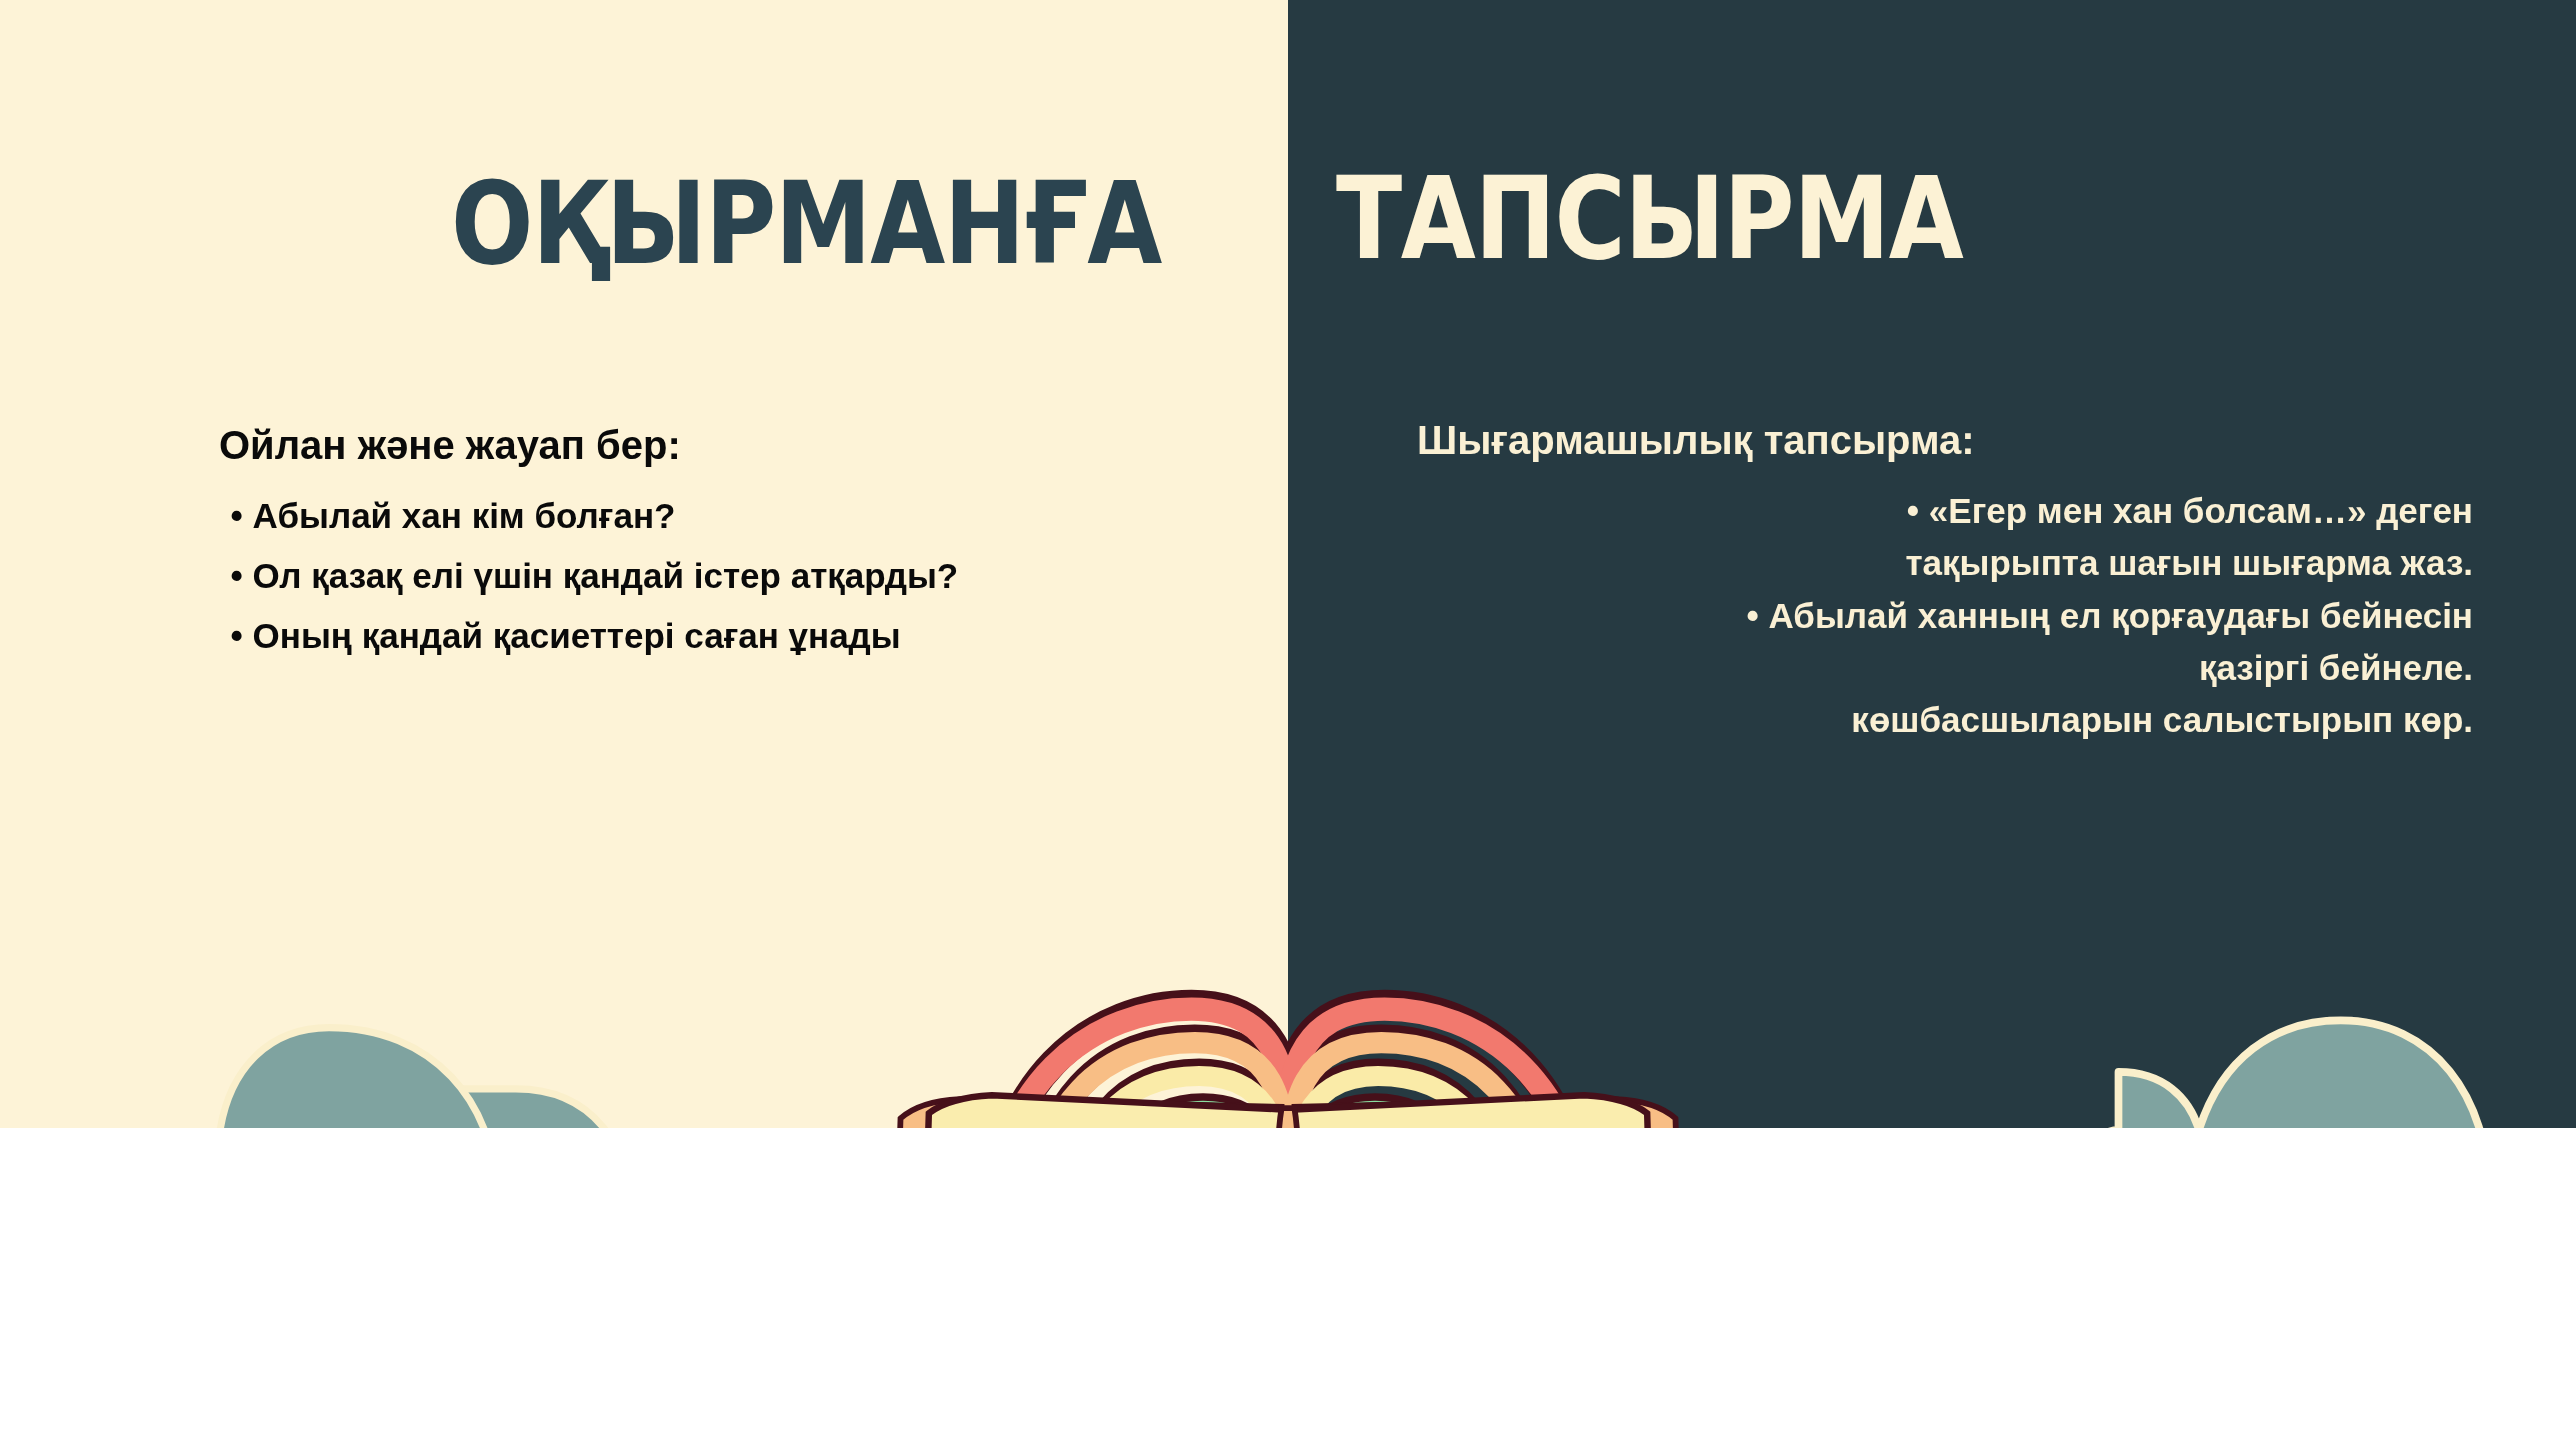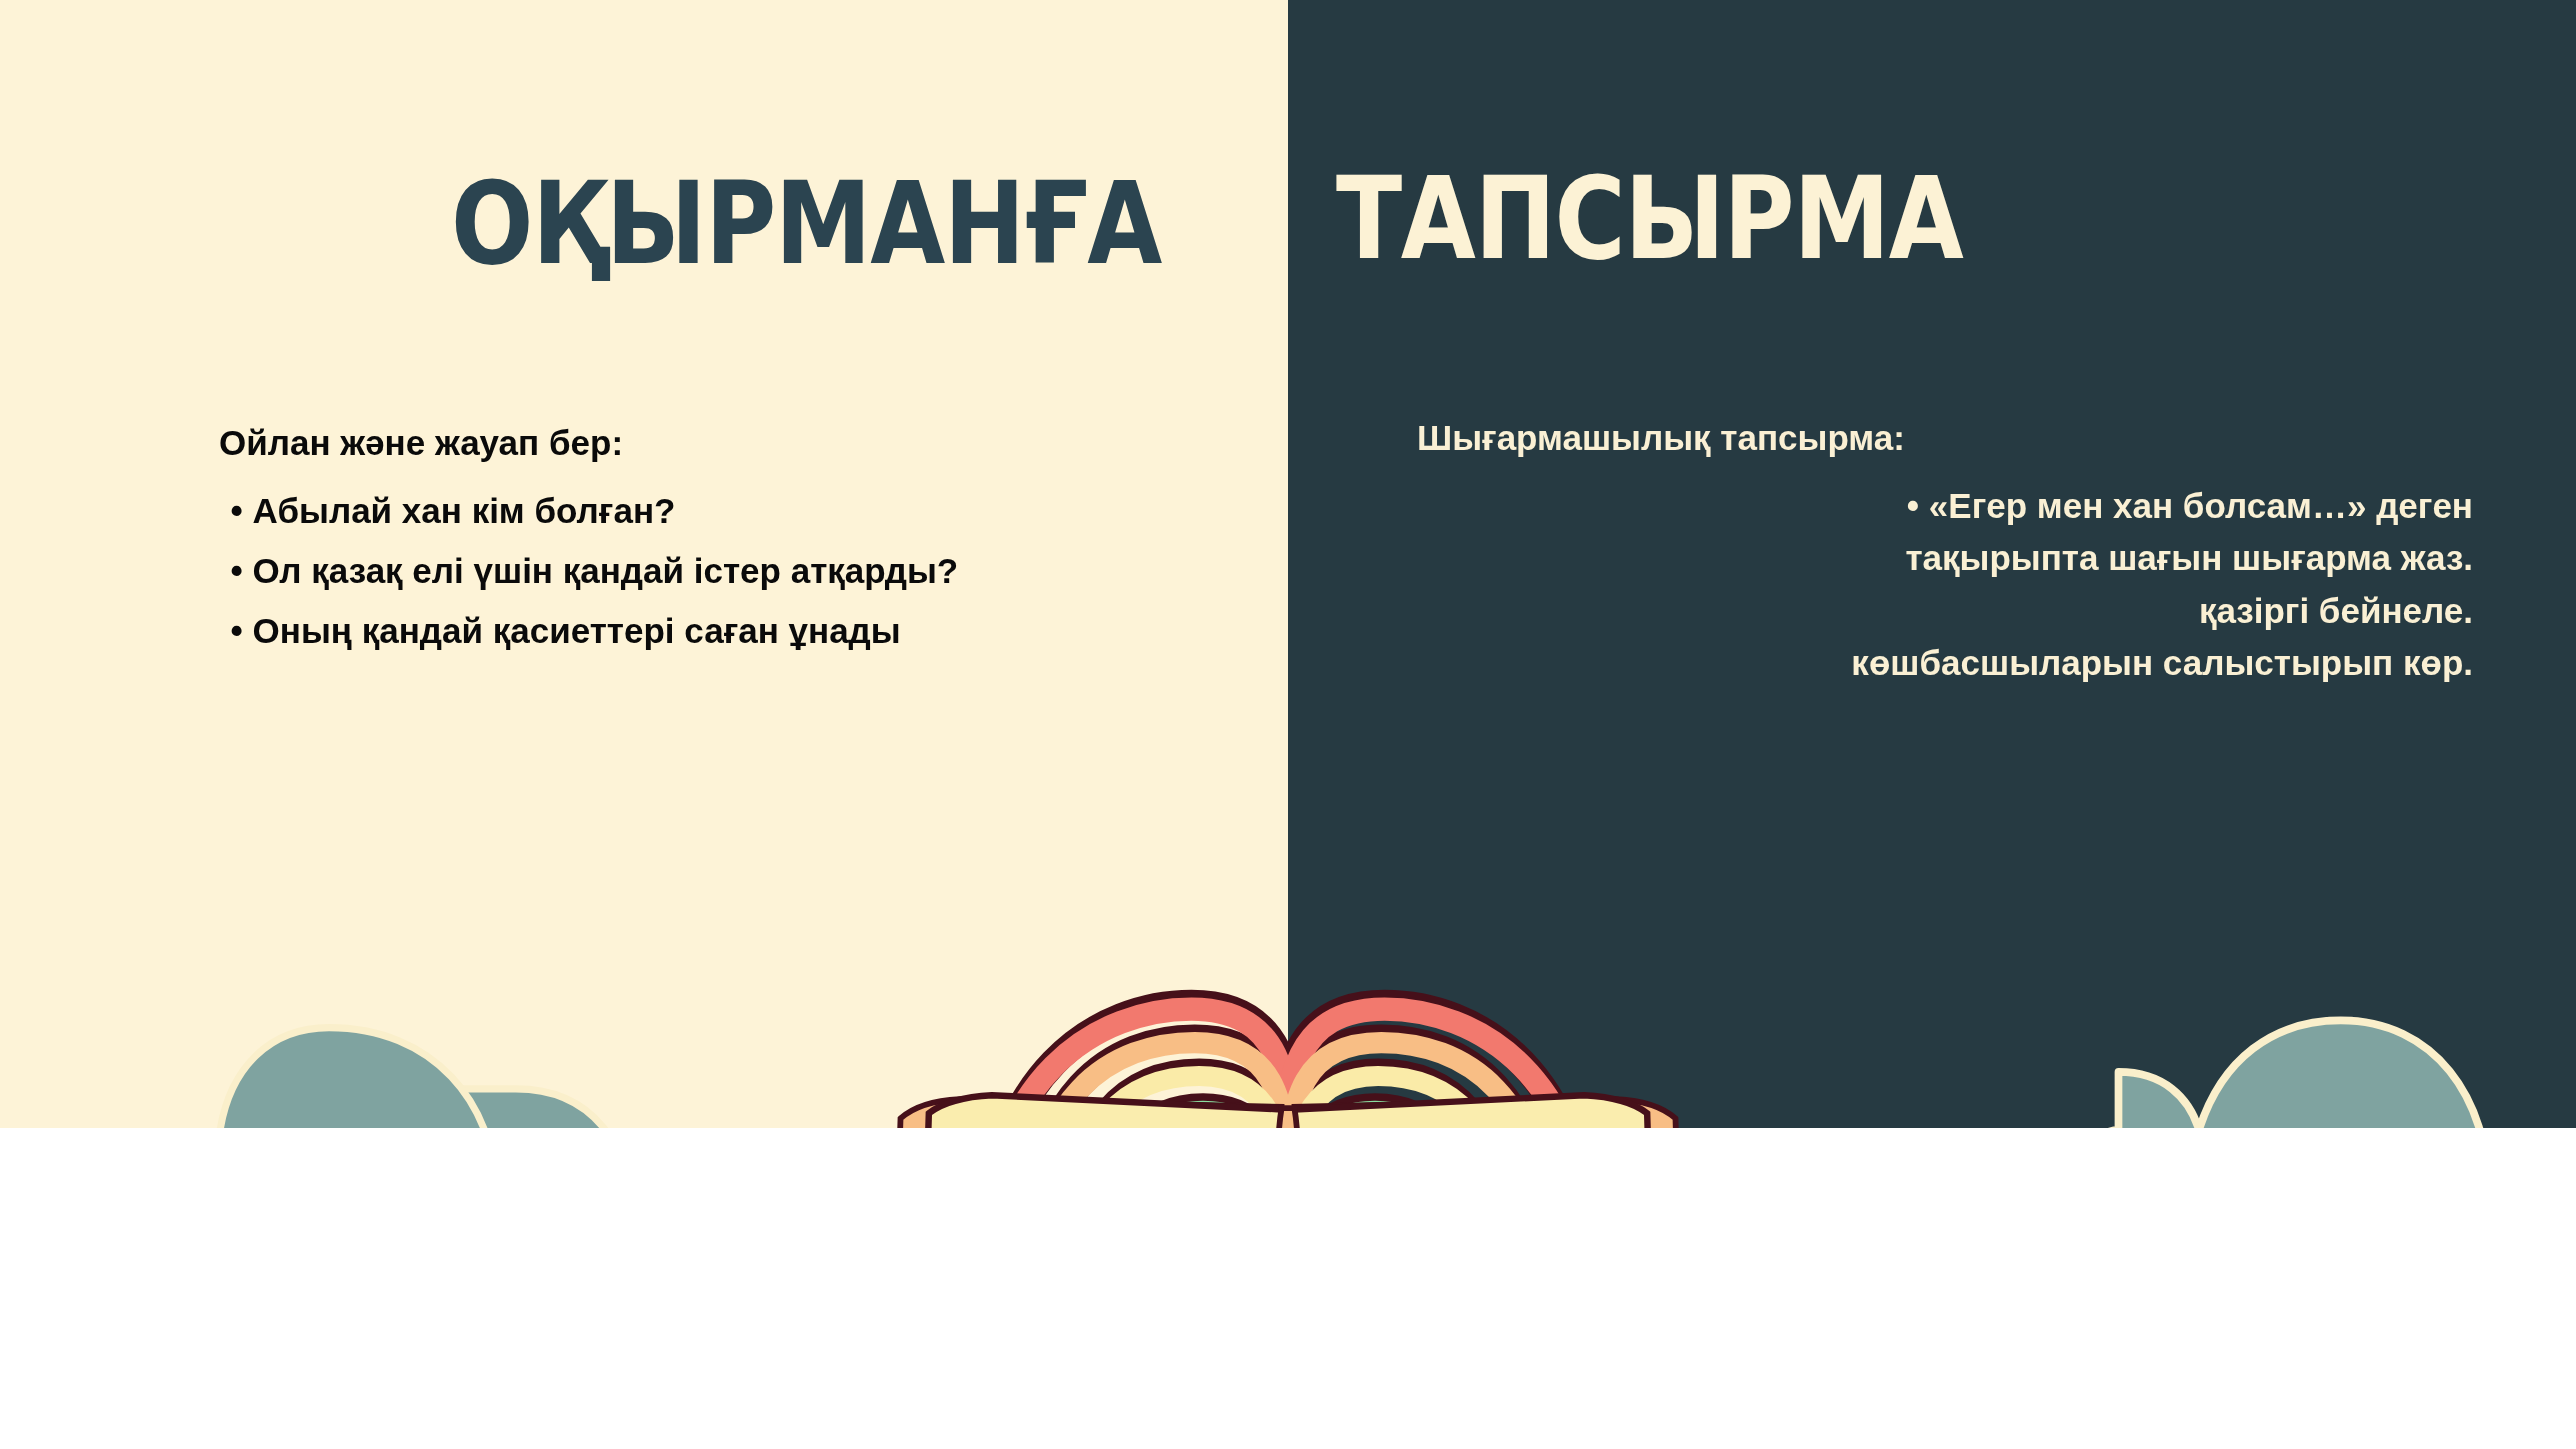--- a/index.html
+++ b/index.html
@@ -33,21 +33,21 @@
   }
   #title-left  { left:451px;  top:166px; color:#2B4450; }
   #title-right { left:1336px; top:161px; color:#FCF2D5; }
 
   
   .body-block { position:absolute; }
   #body-left  { left:219px;  top:425px; width:1005px; color:#0A0A0A; }
   #body-right { left:1417px; top:420px; width:1056px; color:#FAF0D4; }
 
   .blk-heading {
-    font-size:35px;
+    font-size:40px;
     font-weight:700;
     line-height:1.0;
     margin-bottom:26px;
   }
   .blk-line {
     font-size:35px;
     font-weight:700;
     line-height:1.42;
   }
   #body-left  .blk-line { margin-bottom:10.3px; }
@@ -82,20 +82,21 @@
     <div class="blk-heading">Ойлан және жауап бер:</div>
     <div class="blk-line indent">• Абылай хан кім болған?</div>
     <div class="blk-line indent">• Ол қазақ елі үшін қандай істер атқарды?</div>
     <div class="blk-line indent">• Оның қандай қасиеттері саған ұнады</div>
   </div>
 
   <div class="body-block" id="body-right">
     <div class="blk-heading">Шығармашылық тапсырма:</div>
     <div class="blk-line indent">• «Егер мен хан болсам…» деген</div>
     <div class="blk-line">тақырыпта шағын шығарма жаз.</div>
+    <div class="blk-line indent">• Абылай ханның ел қорғаудағы бейнесін</div>
     <div class="blk-line">қазіргі бейнеле.</div>
     <div class="blk-line">көшбасшыларын салыстырып көр.</div>
   </div>
 
   <svg class="cloud" id="cloud-left" viewBox="0 0 1080 680">
     <g fill="#7FA3A0" stroke="#FAEFCB" stroke-width="11" stroke-linecap="round" stroke-linejoin="round">
 
       <path d="M830 110 C950 110 1010 200 1010 310 C1010 430 950 520 840 520
                L700 520 L700 110 Z"></path>
 

